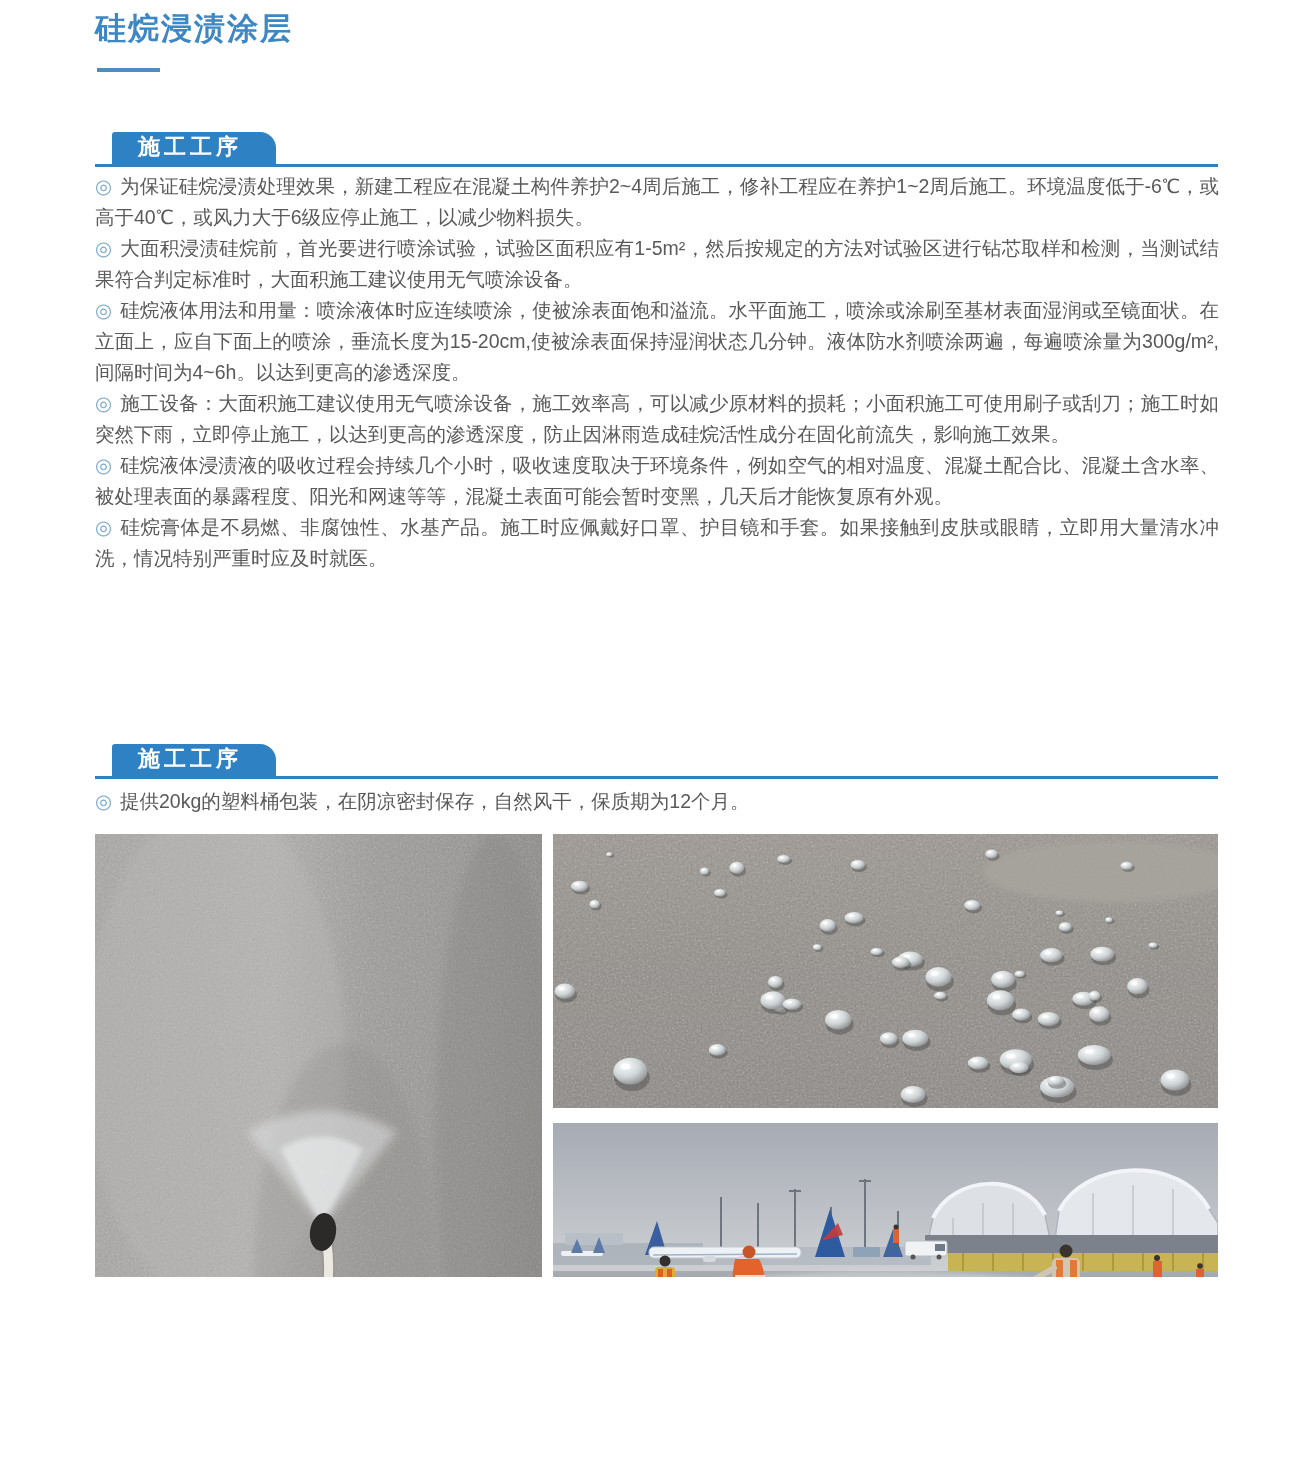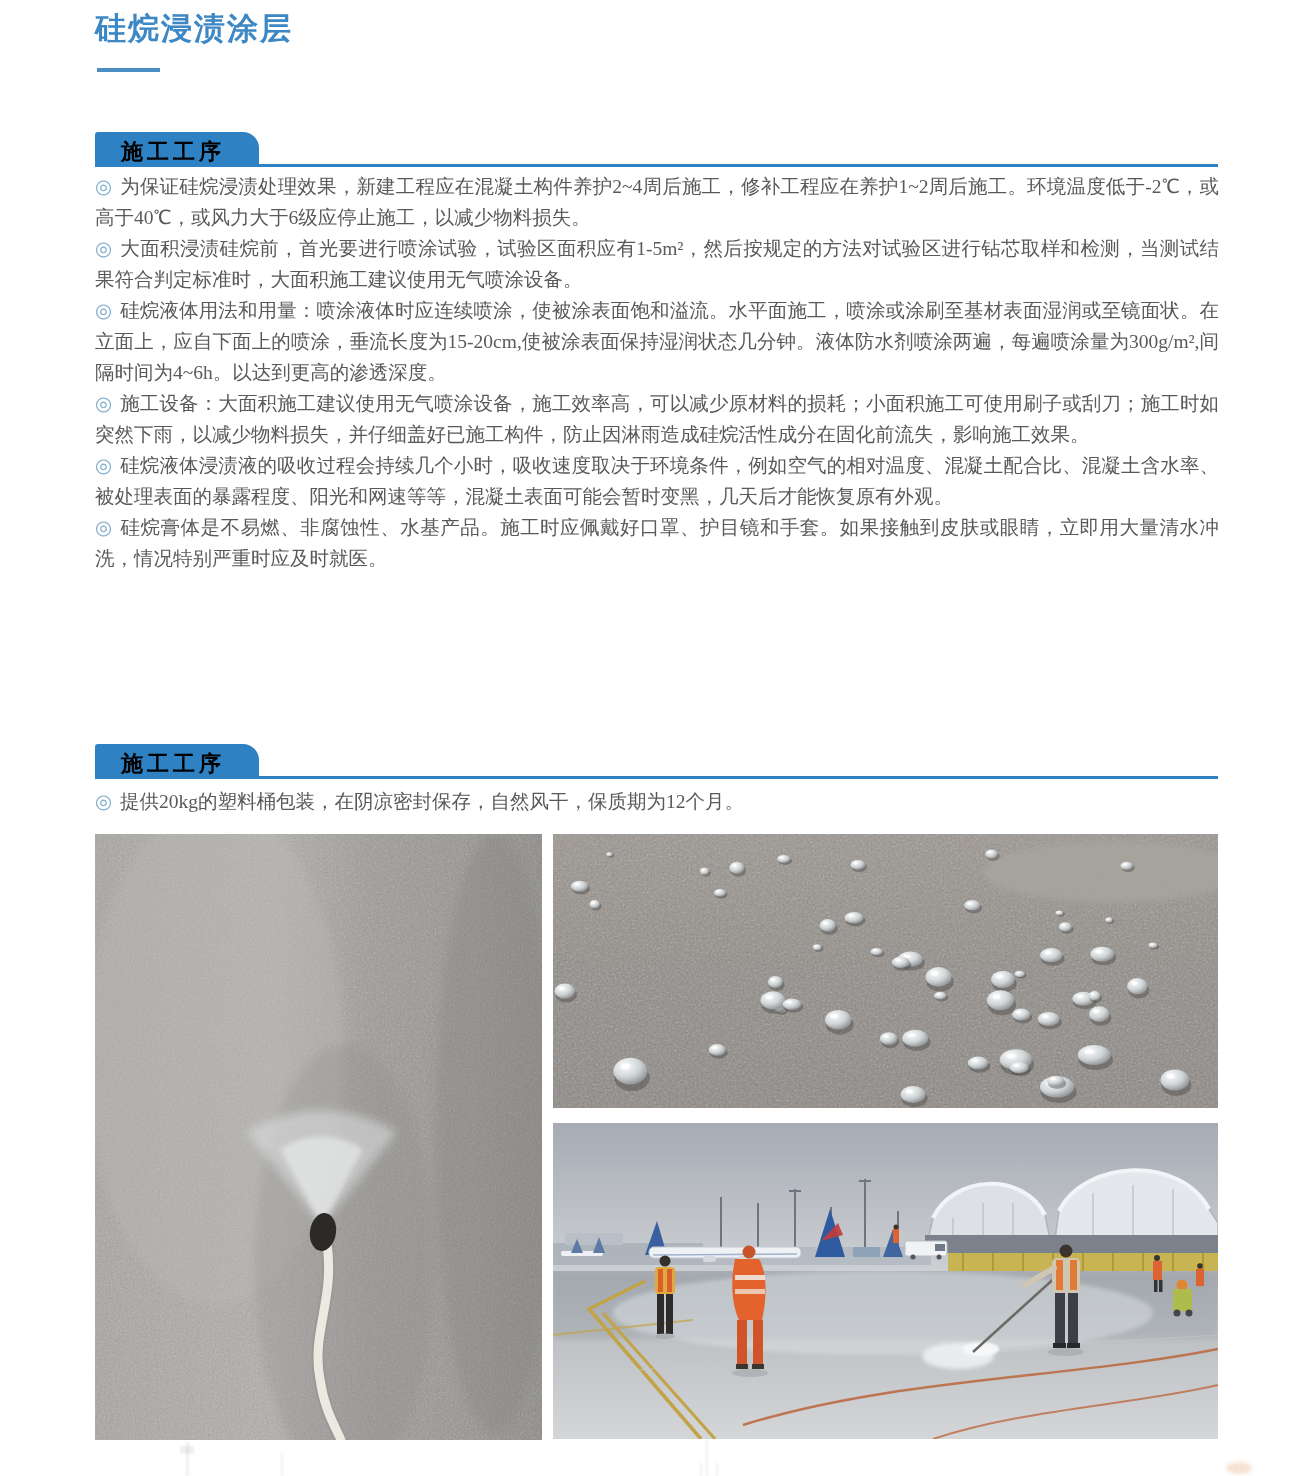--- a/index.html
+++ b/index.html
@@ -1,25 +1,25 @@
 <!DOCTYPE html>
 <html><head>
 <meta charset="utf-8">
 <style>
   html,body{margin:0;padding:0;background:#ffffff;}
-  .page{position:relative;width:1290px;height:1476px;background:#fff;overflow:hidden;
-        font-family:Liberation Serif, serif;}
+  .page{position:relative;width:1290px;height:1277px;background:#fff;overflow:hidden;
+        font-family:Liberation Sans, sans-serif;}
   .page-title{position:absolute;left:95px;top:8px;margin:0;font-size:31px;font-weight:bold;
         color:#3c87c4;letter-spacing:2px;}
   .title-dash{position:absolute;left:97px;top:68px;width:63px;height:4px;background:#4a8fc4;}
   .rule{position:absolute;left:95px;width:1123px;height:3px;background:#2e81c3;}
   .rule1{top:164px;}
   .rule2{top:776px;}
-  .tab{position:absolute;left:95px;height:35px;background:#2e81c3;color:#000000;
-       display:flex;align-items:flex-end;padding:0 34px 0 26px;
+  .tab{position:absolute;left:112px;height:35px;background:#2e81c3;color:#ffffff;
+       display:flex;align-items:flex-start;padding:0 34px 0 26px;
        font-size:22px;font-weight:bold;letter-spacing:4px;
        border-radius:3px 16px 0 0;}
   .tab1{top:132px;}
   .tab2{top:744px;}
   .bullets{position:absolute;left:95px;width:1124px;font-size:19.5px;line-height:31px;
        color:#595959;text-align:justify;}
   .bullets1{top:171px;}
   .bullets2{top:786px;}
   .bullet{margin:0;}
   .marker{color:#7ba9cb;margin-right:8px;}
@@ -38,24 +38,24 @@
 
   <h1 class="page-title">硅烷浸渍涂层</h1>
   <div class="title-dash"></div>
 
   <div class="rule rule1"></div>
   <div class="tab tab1">
     <span>施工工序</span>
   </div>
 
   <div class="bullets bullets1">
-    <p class="bullet"><span class="marker">◎</span><span>为保证硅烷浸渍处理效果，新建工程应在混凝土构件养护2~4周后施工，修补工程应在养护1~2周后施工。环境温度低于-2℃，或高于40℃，或风力大于6级应停止施工，以减少物料损失。</span></p>
+    <p class="bullet"><span class="marker">◎</span><span>为保证硅烷浸渍处理效果，新建工程应在混凝土构件养护2~4周后施工，修补工程应在养护1~2周后施工。环境温度低于-6℃，或高于40℃，或风力大于6级应停止施工，以减少物料损失。</span></p>
     <p class="bullet"><span class="marker">◎</span><span>大面积浸渍硅烷前，首光要进行喷涂试验，试验区面积应有1-5m²，然后按规定的方法对试验区进行钻芯取样和检测，当测试结果符合判定标准时，大面积施工建议使用无气喷涂设备。</span></p>
     <p class="bullet"><span class="marker">◎</span><span>硅烷液体用法和用量：喷涂液体时应连续喷涂，使被涂表面饱和溢流。水平面施工，喷涂或涂刷至基材表面湿润或至镜面状。在立面上，应自下面上的喷涂，垂流长度为15-20cm,使被涂表面保持湿润状态几分钟。液体防水剂喷涂两遍，每遍喷涂量为300g/m²,间隔时间为4~6h。以达到更高的渗透深度。</span></p>
-    <p class="bullet"><span class="marker">◎</span><span>施工设备：大面积施工建议使用无气喷涂设备，施工效率高，可以减少原材料的损耗；小面积施工可使用刷子或刮刀；施工时如突然下雨，以减少物料损失，并仔细盖好已施工构件，防止因淋雨造成硅烷活性成分在固化前流失，影响施工效果。</span></p>
+    <p class="bullet"><span class="marker">◎</span><span>施工设备：大面积施工建议使用无气喷涂设备，施工效率高，可以减少原材料的损耗；小面积施工可使用刷子或刮刀；施工时如突然下雨，立即停止施工，以达到更高的渗透深度，防止因淋雨造成硅烷活性成分在固化前流失，影响施工效果。</span></p>
     <p class="bullet"><span class="marker">◎</span><span>硅烷液体浸渍液的吸收过程会持续几个小时，吸收速度取决于环境条件，例如空气的相对温度、混凝土配合比、混凝土含水率、被处理表面的暴露程度、阳光和网速等等，混凝土表面可能会暂时变黑，几天后才能恢复原有外观。</span></p>
     <p class="bullet"><span class="marker">◎</span><span>硅烷膏体是不易燃、非腐蚀性、水基产品。施工时应佩戴好口罩、护目镜和手套。如果接触到皮肤或眼睛，立即用大量清水冲洗，情况特别严重时应及时就医。</span></p>
   </div>
 
   <div class="rule rule2"></div>
   <div class="tab tab2">
     <span>施工工序</span>
   </div>
 
   <div class="bullets bullets2">

